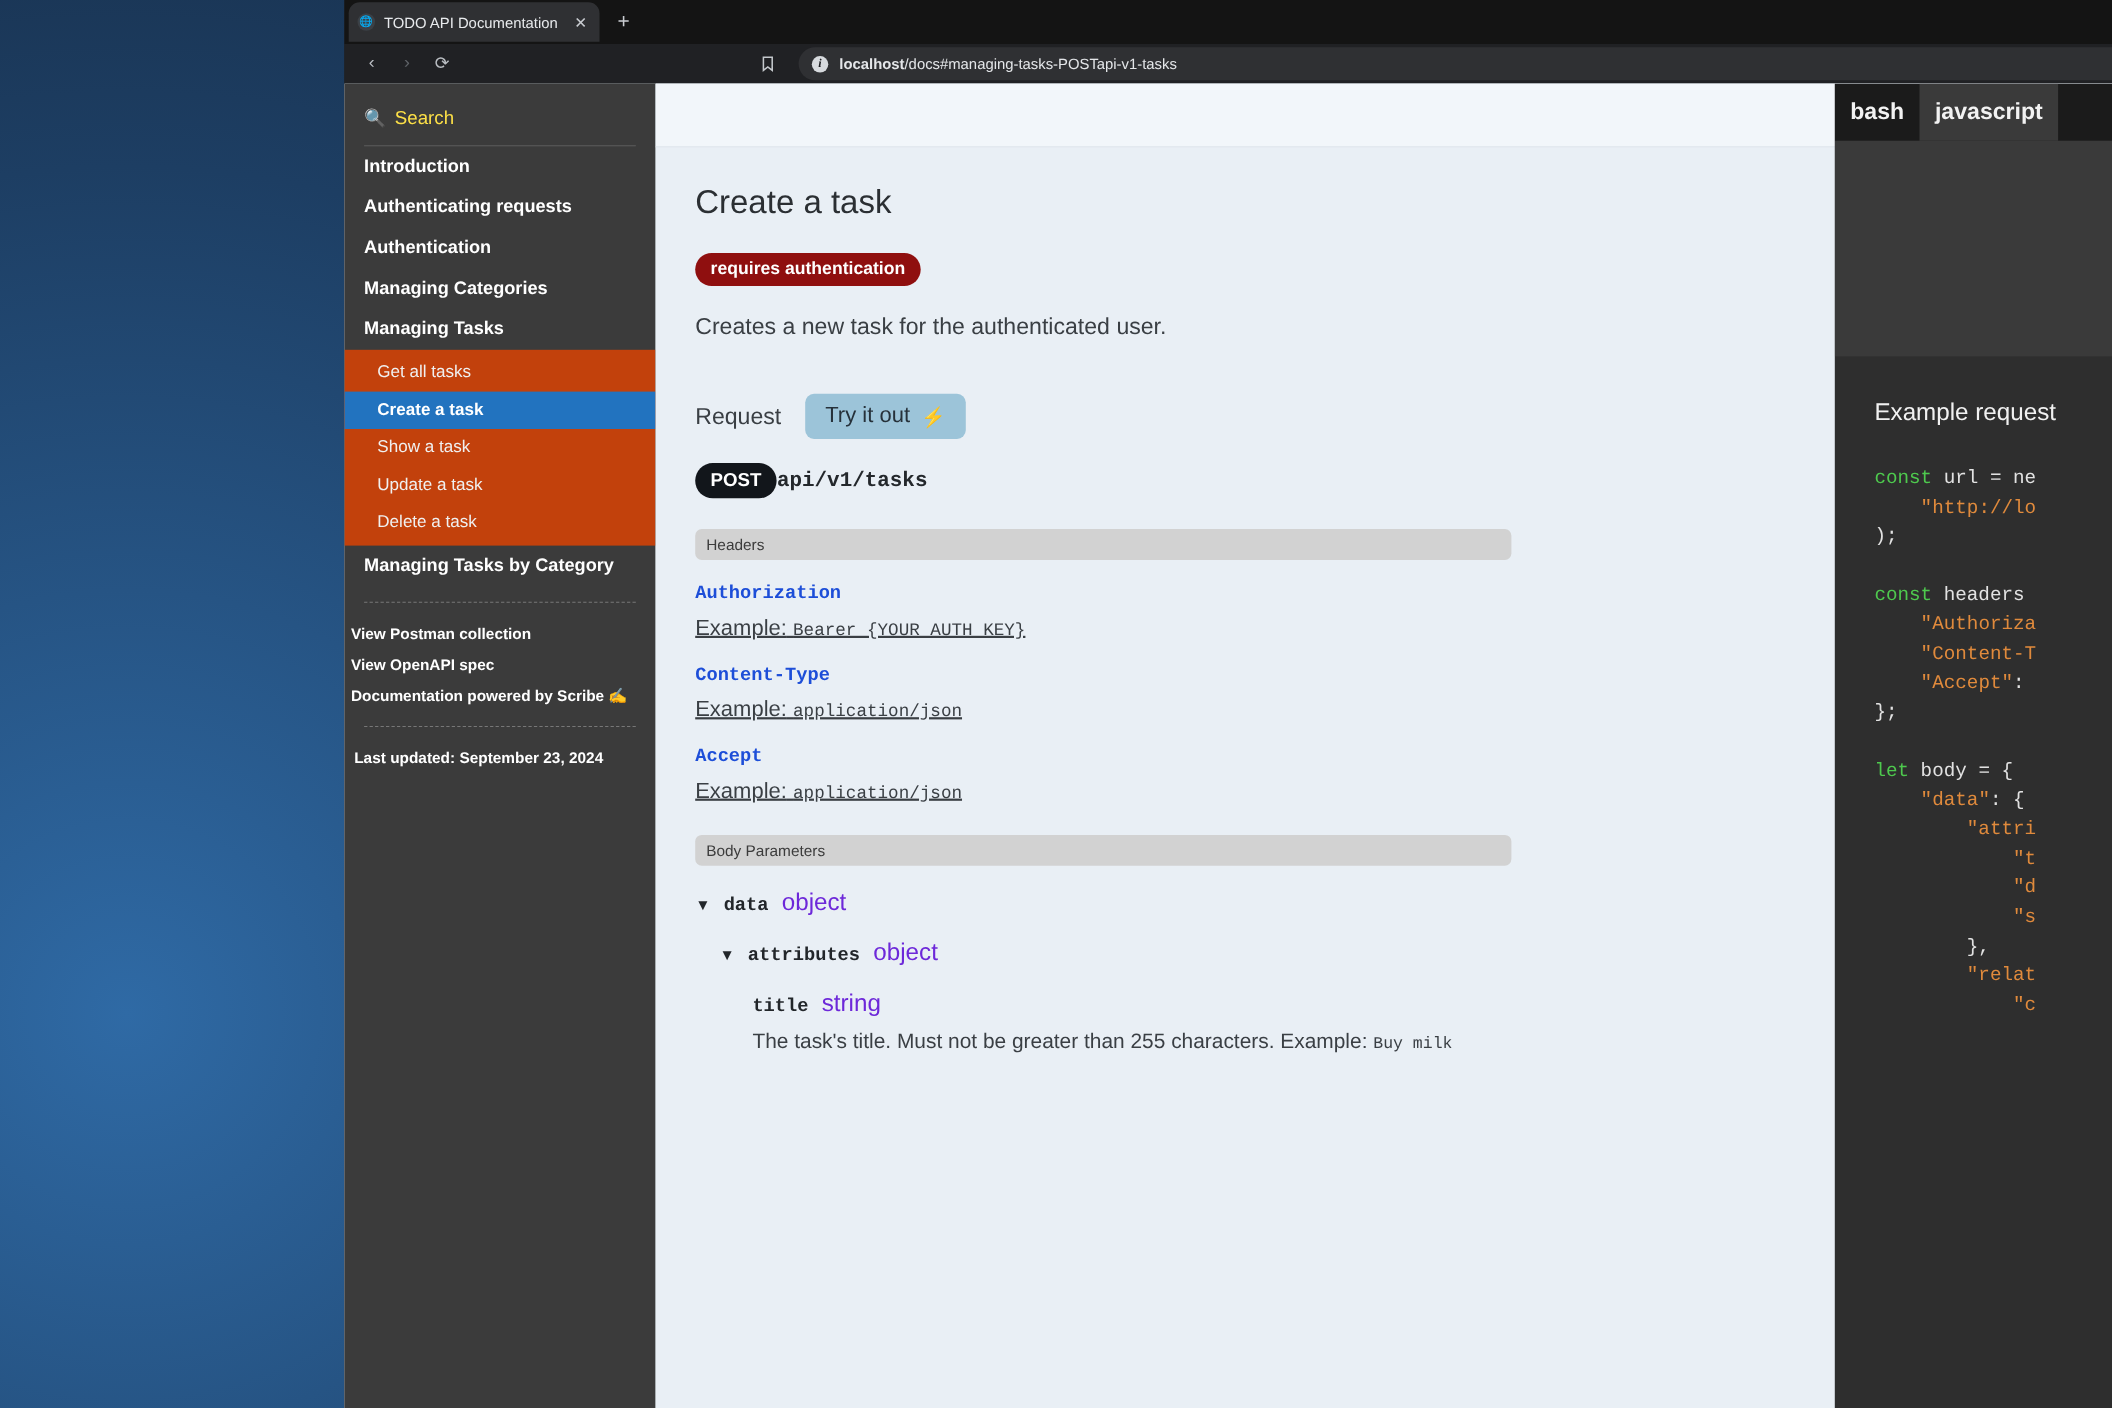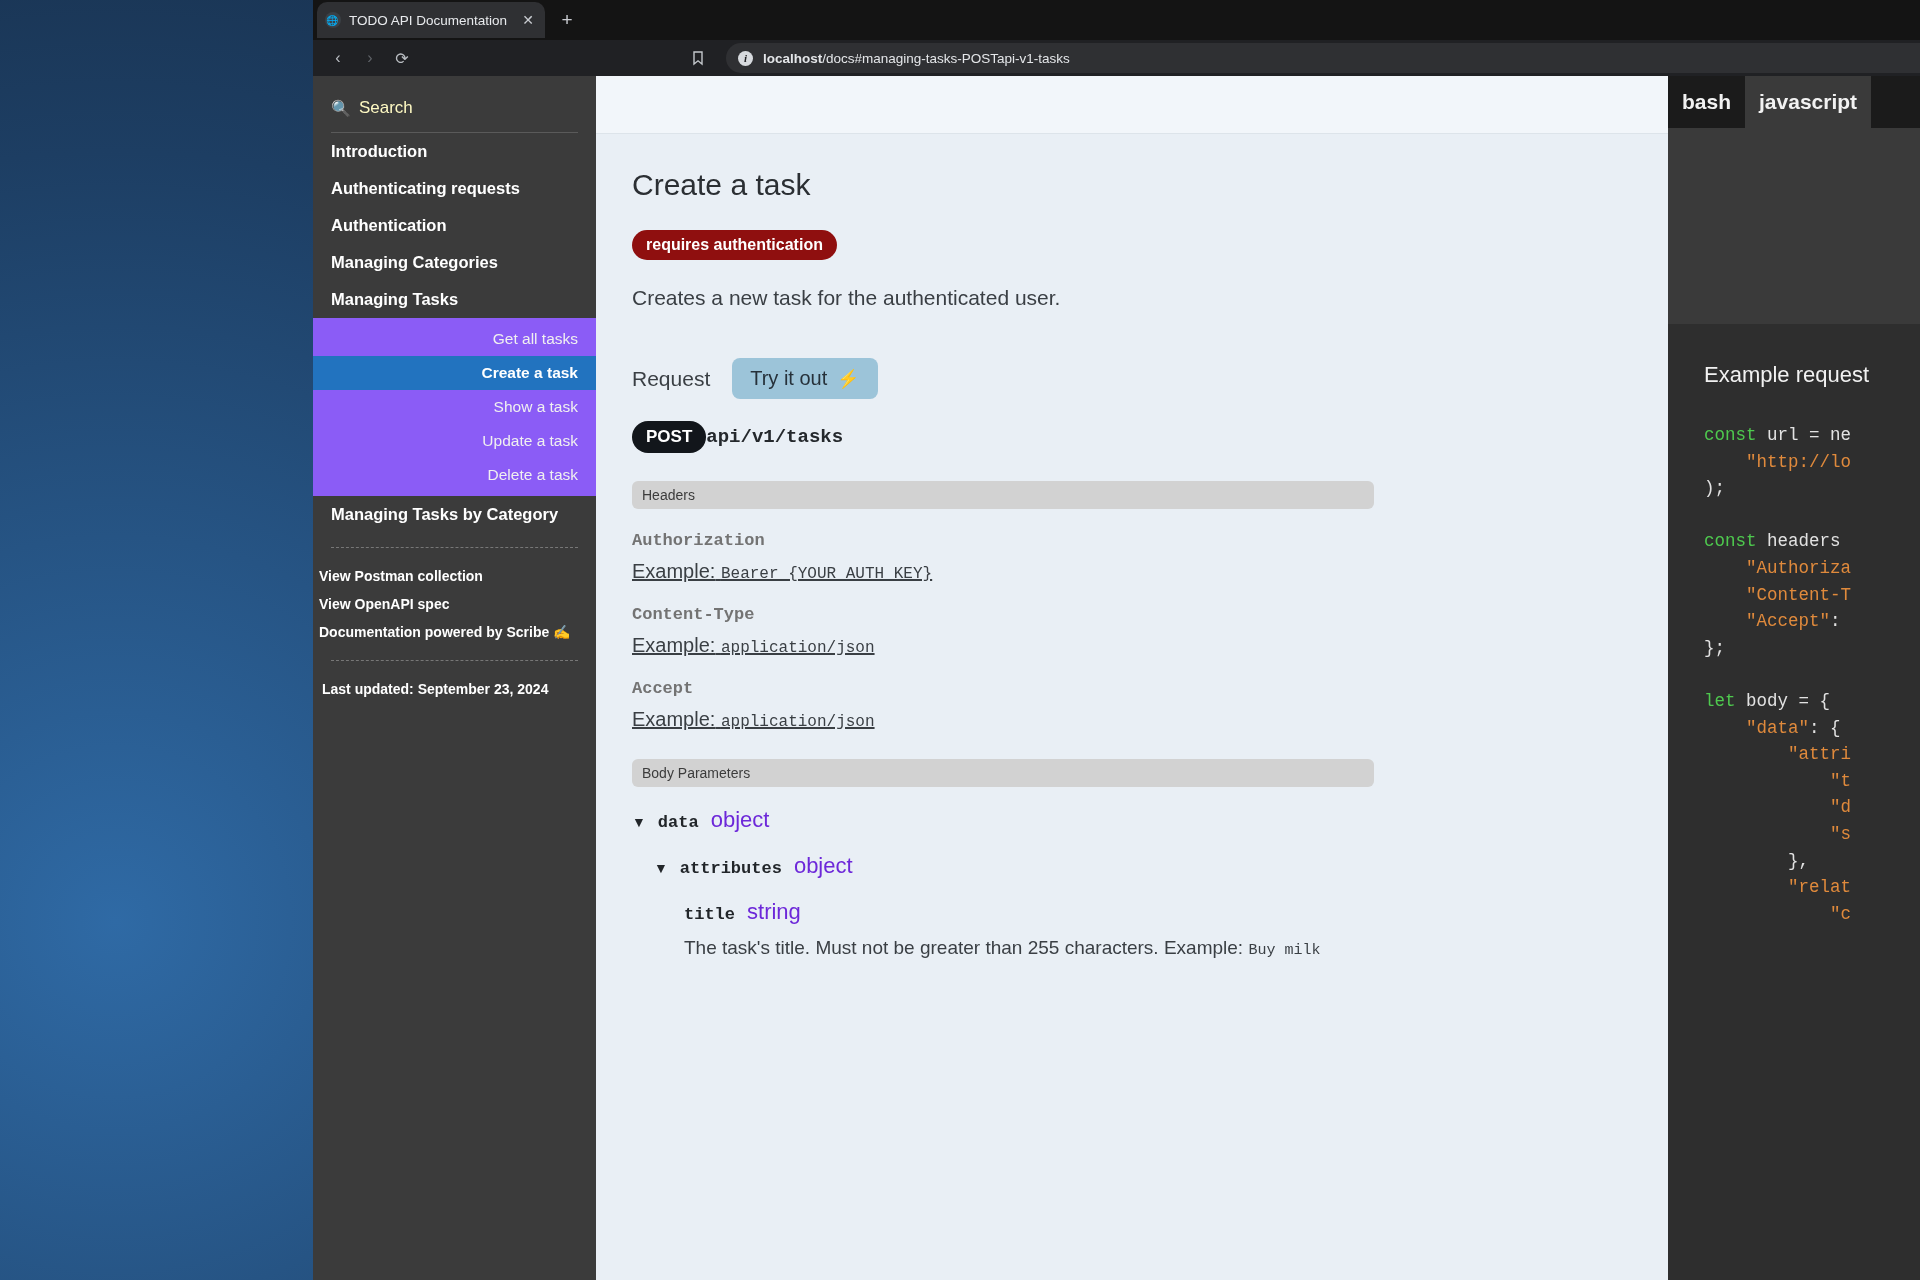--- a/index.html
+++ b/index.html
@@ -85,29 +85,29 @@
   
   #sidebar {
     width: 283px; flex: 0 0 283px; background: #3b3b3b; height: 100%;
     position: relative; color: #fff; overflow: hidden;
   }
   #sidebar-search {
     padding: 16px 18px 0 18px; display: flex; align-items: center; gap: 8px;
     height: 48px;
   }
   #sidebar-search .mag { font-size: 16px; }
-  #sidebar-search .ph { color: #fef9c3; font-size: 17px; }
+  #sidebar-search .ph { color: #fde047; font-size: 17px; }
   #sidebar-search-rule {
     margin: 8px 18px 0 18px; border-bottom: 1px solid #5a5a5a;
   }
   .nav-top {
     display: block; color: #ffffff; font-size: 16.5px; font-weight: bold;
     padding: 9px 18px; text-decoration: none; white-space: nowrap;
   }
-  .subgroup { background: #8b5cf6; padding: 4px 0; text-align: right; }
+  .subgroup { background: #c2410c; padding: 4px 0; }
   .nav-sub {
     display: block; color: #f0f0f0; font-size: 15.5px; font-weight: normal;
     padding: 8px 18px 8px 30px; text-decoration: none; white-space: nowrap;
   }
   .nav-sub.active { background: #2273bf; font-weight: bold; color: #ffffff; }
   .dashed-sep {
     margin: 14px 18px; border-top: 1px dashed #777;
   }
   .foot-link {
     display: block; color: #ffffff; font-size: 14px; font-weight: bold;
@@ -150,21 +150,21 @@
   #endpoint-path {
     font-family: "Liberation Mono", monospace; font-size: 19px; color: #24282c;
     font-weight: bold;
   }
   .section-band {
     margin-top: 28px; background: #d2d2d2; border-radius: 6px;
     padding: 6px 10px; font-size: 14px; color: #3c3c3c;
     width: 742px;
   }
   .param-name {
-    font-family: "Liberation Mono", monospace; font-size: 17px; color: #737373;
+    font-family: "Liberation Mono", monospace; font-size: 17px; color: #1d4ed8;
     font-weight: bold; margin-top: 22px;
   }
   .param-example {
     font-size: 20px; color: #3a3f44; margin-top: 10px; text-decoration: underline;
   }
   .param-example code {
     font-family: "Liberation Mono", monospace; font-size: 16px; color: #3a3f44;
   }
   .body-row { margin-top: 20px; display: flex; align-items: baseline; gap: 12px; }
   .caret { color: #22262a; font-size: 14px; }

